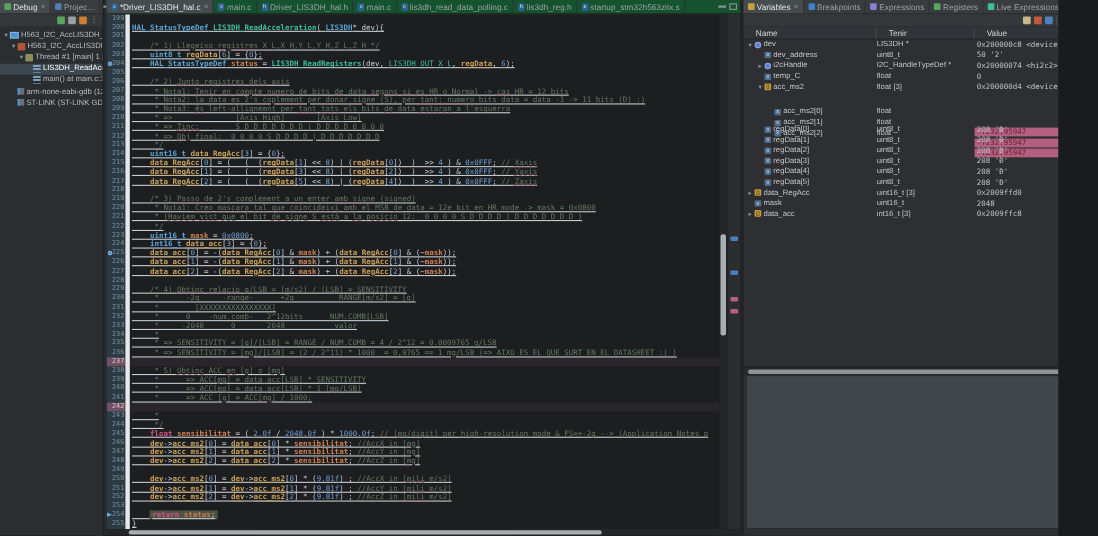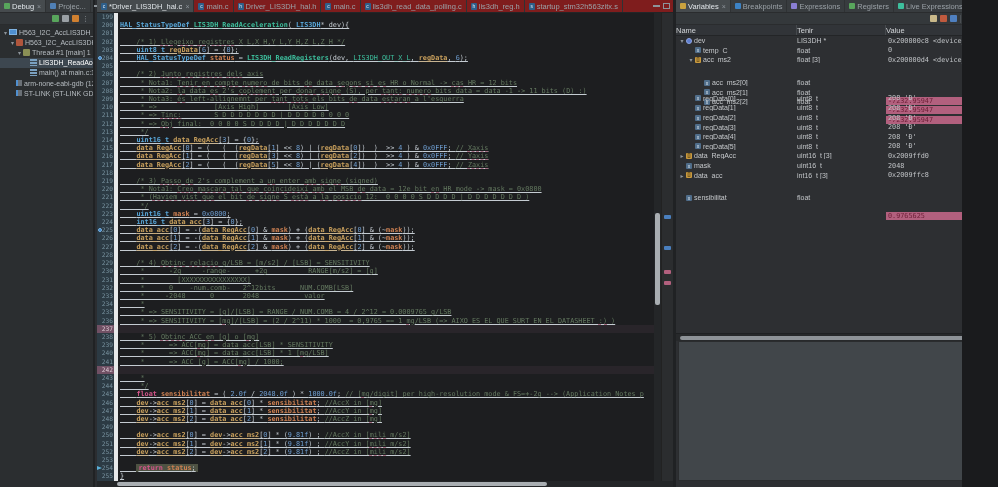--- a/index.html
+++ b/index.html
@@ -27,21 +27,21 @@
   .drow .exp{width:7px;color:#8d949a;font-size:6px;text-align:center;flex:0 0 auto;}
   .drow .dicon{flex:0 0 auto;margin-right:2px;}
   .drow.sel{color:#fff;background:#3d4750;}
   .di-monitor{width:8px;height:6px;background:#4f8fd0;border:1px solid #7fb2e0;}
   .di-app{width:7px;height:7px;background:#b0563c;border-radius:1px;}
   .di-thread{width:7px;height:7px;background:#8a8f55;border-radius:1px;}
   .di-frame{width:7px;height:7px;background:linear-gradient(#7aa0c0 0 2px,transparent 2px 3px,#7aa0c0 3px 5px,transparent 5px 6px,#7aa0c0 6px 7px);}
   .di-gdb{width:6px;height:6px;background:#6a7076;border-left:2px solid #4f8fd0;}
   
   .editor{position:absolute;left:97px;top:0;width:576px;height:487px;background:#1d1e20;}
-  .etabs{height:13px;background:#7f1d1d;display:flex;font-size:7.5px;border-bottom:1px solid #232527;}
+  .etabs{height:13px;background:#14532d;display:flex;font-size:7.5px;border-bottom:1px solid #232527;}
   .ebody{position:absolute;left:0;top:13px;width:576px;height:468px;overflow:hidden;}
   .gutter{position:absolute;left:0;top:0;width:17px;height:468px;background:#2c3a43;font-family:"DejaVu Sans Mono",monospace;}
   .grow{position:relative;height:8.21px;font-size:6.2px;line-height:8.21px;color:#77919e;text-align:right;padding-right:1px;}
   .grow.hlnum{background:#705064;color:#dcc9d4;}
   .bpdot{position:absolute;left:0.5px;top:2px;width:4px;height:4px;border-radius:50%;background:#3c82c4;border:0.5px solid #79b2e2;}
   .iparrow{position:absolute;left:0px;top:1.5px;width:0;height:0;border-left:5px solid #5ab0d8;border-top:2.5px solid transparent;border-bottom:2.5px solid transparent;}
   .foldstrip{position:absolute;left:17px;top:0;width:4px;height:468px;background:#e7e9ea;}
   .code{position:absolute;left:21px;top:0;width:536px;height:468px;overflow:hidden;
         font-family:"DejaVu Sans Mono",monospace;font-size:6.8px;line-height:8.21px;white-space:pre;color:#c5ccd2;text-decoration:underline;}
   .cline{height:8.21px;padding-left:2px;}
@@ -60,21 +60,21 @@
   .vscroll{position:absolute;left:557px;top:0;width:7px;height:468px;background:#242628;}
   .vscroll .thumb{position:absolute;left:1px;width:5px;background:#a9aeb2;border-radius:2px;}
   .overview{position:absolute;left:564px;top:0;width:12px;height:468px;background:#2b2d2f;border-left:1px solid #222;}
   .ovmark{position:absolute;left:2px;width:7px;height:4px;border-radius:1px;}
   .ehscroll{position:absolute;left:0;top:481px;width:576px;height:6px;background:#242628;}
   .ehscroll .thumb{position:absolute;top:1px;height:4px;background:#a9aeb2;border-radius:2px;}
   
   .vars-panel{position:absolute;left:676px;top:0;width:322px;height:487px;background:#2d2f32;border-left:3px solid #202224;margin-left:-3px;padding-left:0;}
   .vars-panel .tbar{height:12px;}
   .vheader{display:grid;grid-template-columns:121px 89px 1fr;height:11px;background:#313438;border-bottom:1px solid #232527;font-size:7.5px;color:#d0d3d6;align-items:center;}
-  .vheader div{padding-left:0;border-right:1px solid #45494d;height:100%;display:flex;align-items:center;}
+  .vheader div{padding-left:11px;border-right:1px solid #45494d;height:100%;display:flex;align-items:center;}
   .vtree{font-family:"Liberation Sans",sans-serif;font-size:7px;}
   .vrow{display:grid;grid-template-columns:121px 89px 1fr;height:9.6px;align-items:center;white-space:nowrap;color:#c6c9cc;}
   .vname{display:flex;align-items:center;overflow:hidden;}
   .vexp{width:8px;flex:0 0 auto;color:#8d949a;font-size:6px;text-align:center;}
   .vicon{flex:0 0 auto;margin-right:2px;}
   .vi-pointer{width:6px;height:6px;border-radius:50%;background:#5f7fd0;border:0.5px solid #8ea4e2;}
   .vi-scalar{width:6px;height:6px;border-radius:1px;background:#4f6d8a;color:#dfe8ef;font-size:5px;line-height:6px;text-align:center;}
   .vi-array{width:6px;height:6px;border-radius:1px;background:#c99a3f;color:#4d3a10;font-size:4.5px;line-height:6px;text-align:center;font-weight:bold;}
   .vtype{overflow:hidden;color:#c2c5c8;}
   .vval{overflow:hidden;color:#bfc2c5;font-family:"DejaVu Sans Mono",monospace;font-size:6.8px;padding-left:2px;}
@@ -315,20 +315,38 @@
             <span class="vicon vi-pointer"></span>
             <span>dev</span>
           </div>
           <div class="vtype">LIS3DH *</div>
           <div class="vval">0x200000c8 &lt;device_LIS3DH&gt;</div>
         </div>
         <div class="vrow">
           <div class="vname" style="padding-left: 11px;">
             <span class="vexp"></span>
             <span class="vicon vi-scalar">x</span>
+            <span>dev_address</span>
+          </div>
+          <div class="vtype">uint8_t</div>
+          <div class="vval">50 '2'</div>
+        </div>
+        <div class="vrow">
+          <div class="vname" style="padding-left: 11px;">
+            <span class="vexp">▸</span>
+            <span class="vicon vi-pointer"></span>
+            <span>i2cHandle</span>
+          </div>
+          <div class="vtype">I2C_HandleTypeDef *</div>
+          <div class="vval">0x20000074 &lt;hi2c2&gt;</div>
+        </div>
+        <div class="vrow">
+          <div class="vname" style="padding-left: 11px;">
+            <span class="vexp"></span>
+            <span class="vicon vi-scalar">x</span>
             <span>temp_C</span>
           </div>
           <div class="vtype">float</div>
           <div class="vval">0</div>
         </div>
         <div class="vrow">
           <div class="vname" style="padding-left: 11px;">
             <span class="vexp">▾</span>
             <span class="vicon vi-array">[]</span>
             <span>acc_ms2</span>
@@ -436,29 +454,20 @@
           <div class="vval">2048</div>
         </div>
         <div class="vrow">
           <div class="vname" style="padding-left: 2px;">
             <span class="vexp">▸</span>
             <span class="vicon vi-array">[]</span>
             <span>data_acc</span>
           </div>
           <div class="vtype">int16_t [3]</div>
           <div class="vval">0x2009ffc8</div>
-        </div>
-        <div class="vrow changed">
-          <div class="vname" style="padding-left: 2px;">
-            <span class="vexp"></span>
-            <span class="vicon vi-scalar">x</span>
-            <span>sensibilitat</span>
-          </div>
-          <div class="vtype">float</div>
-          <div class="vval">0.9765625</div>
         </div>
       </div>
     <div class="vhscroll">
         <div class="thumb"></div>
       </div>
     <div class="vdetail">
       <div class="vdvscroll">
         <div class="arr up"></div>
         <div class="arr dn"></div>
       </div>

